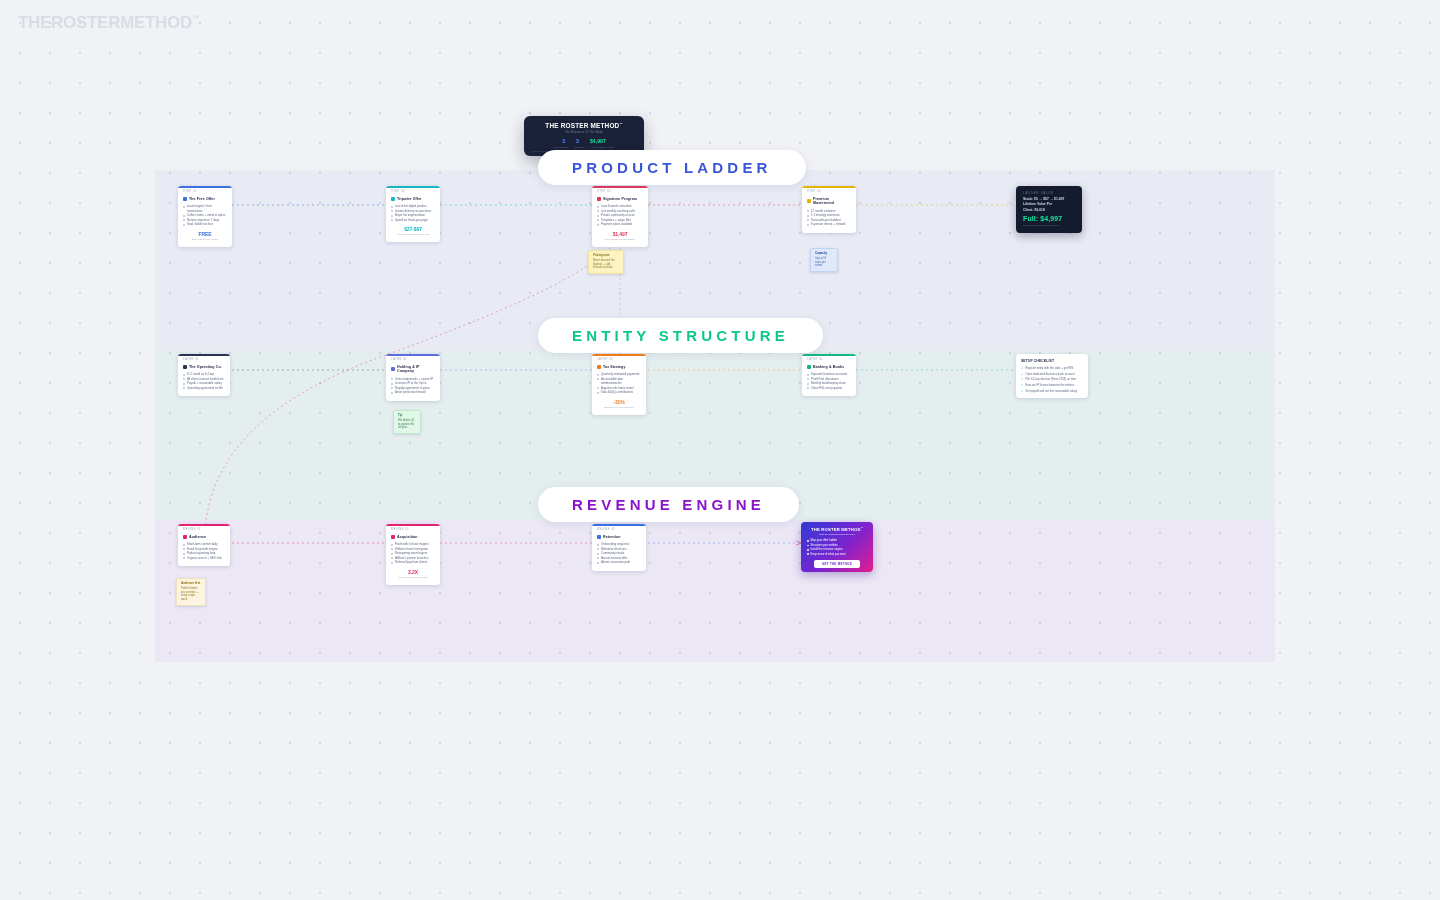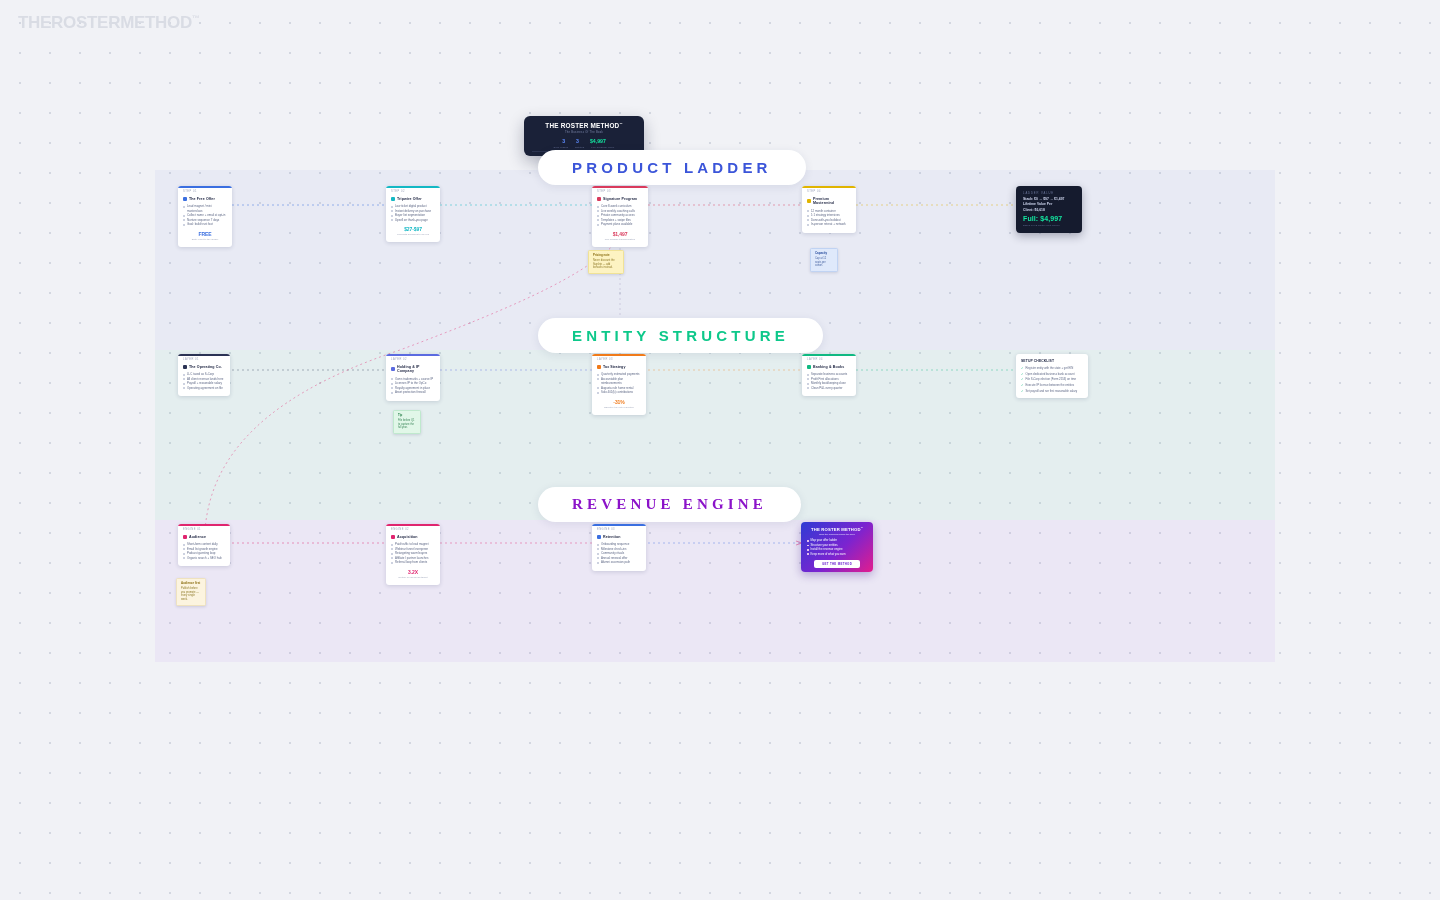--- a/index.html
+++ b/index.html
@@ -40,21 +40,21 @@
   
   .pill {
     position: absolute; background: #ffffff;
     border-radius: 22px; padding: 9px 34px;
     box-shadow: 0 2px 10px rgba(30,40,90,0.09);
     font-size: 15px; font-weight: 700; letter-spacing: 4.2px;
     white-space: nowrap;
   }
   .pill-ladder  { left: 538px; top: 150px; color: #3b55d9; }
   .pill-entity  { left: 538px; top: 318px; color: #0dc88a; }
-  .pill-revenue { left: 538px; top: 487px; color: #8b13c9; font-family: Liberation Serif, serif; }
+  .pill-revenue { left: 538px; top: 487px; color: #8b13c9; }
 
   
   .card {
     position: absolute; background: #ffffff;
     border-radius: 3px;
     box-shadow: 0 1px 4px rgba(25,35,80,0.16);
     padding: 5px 5px 6px 5px;
     overflow: hidden;
   }
   .card .topbar {

